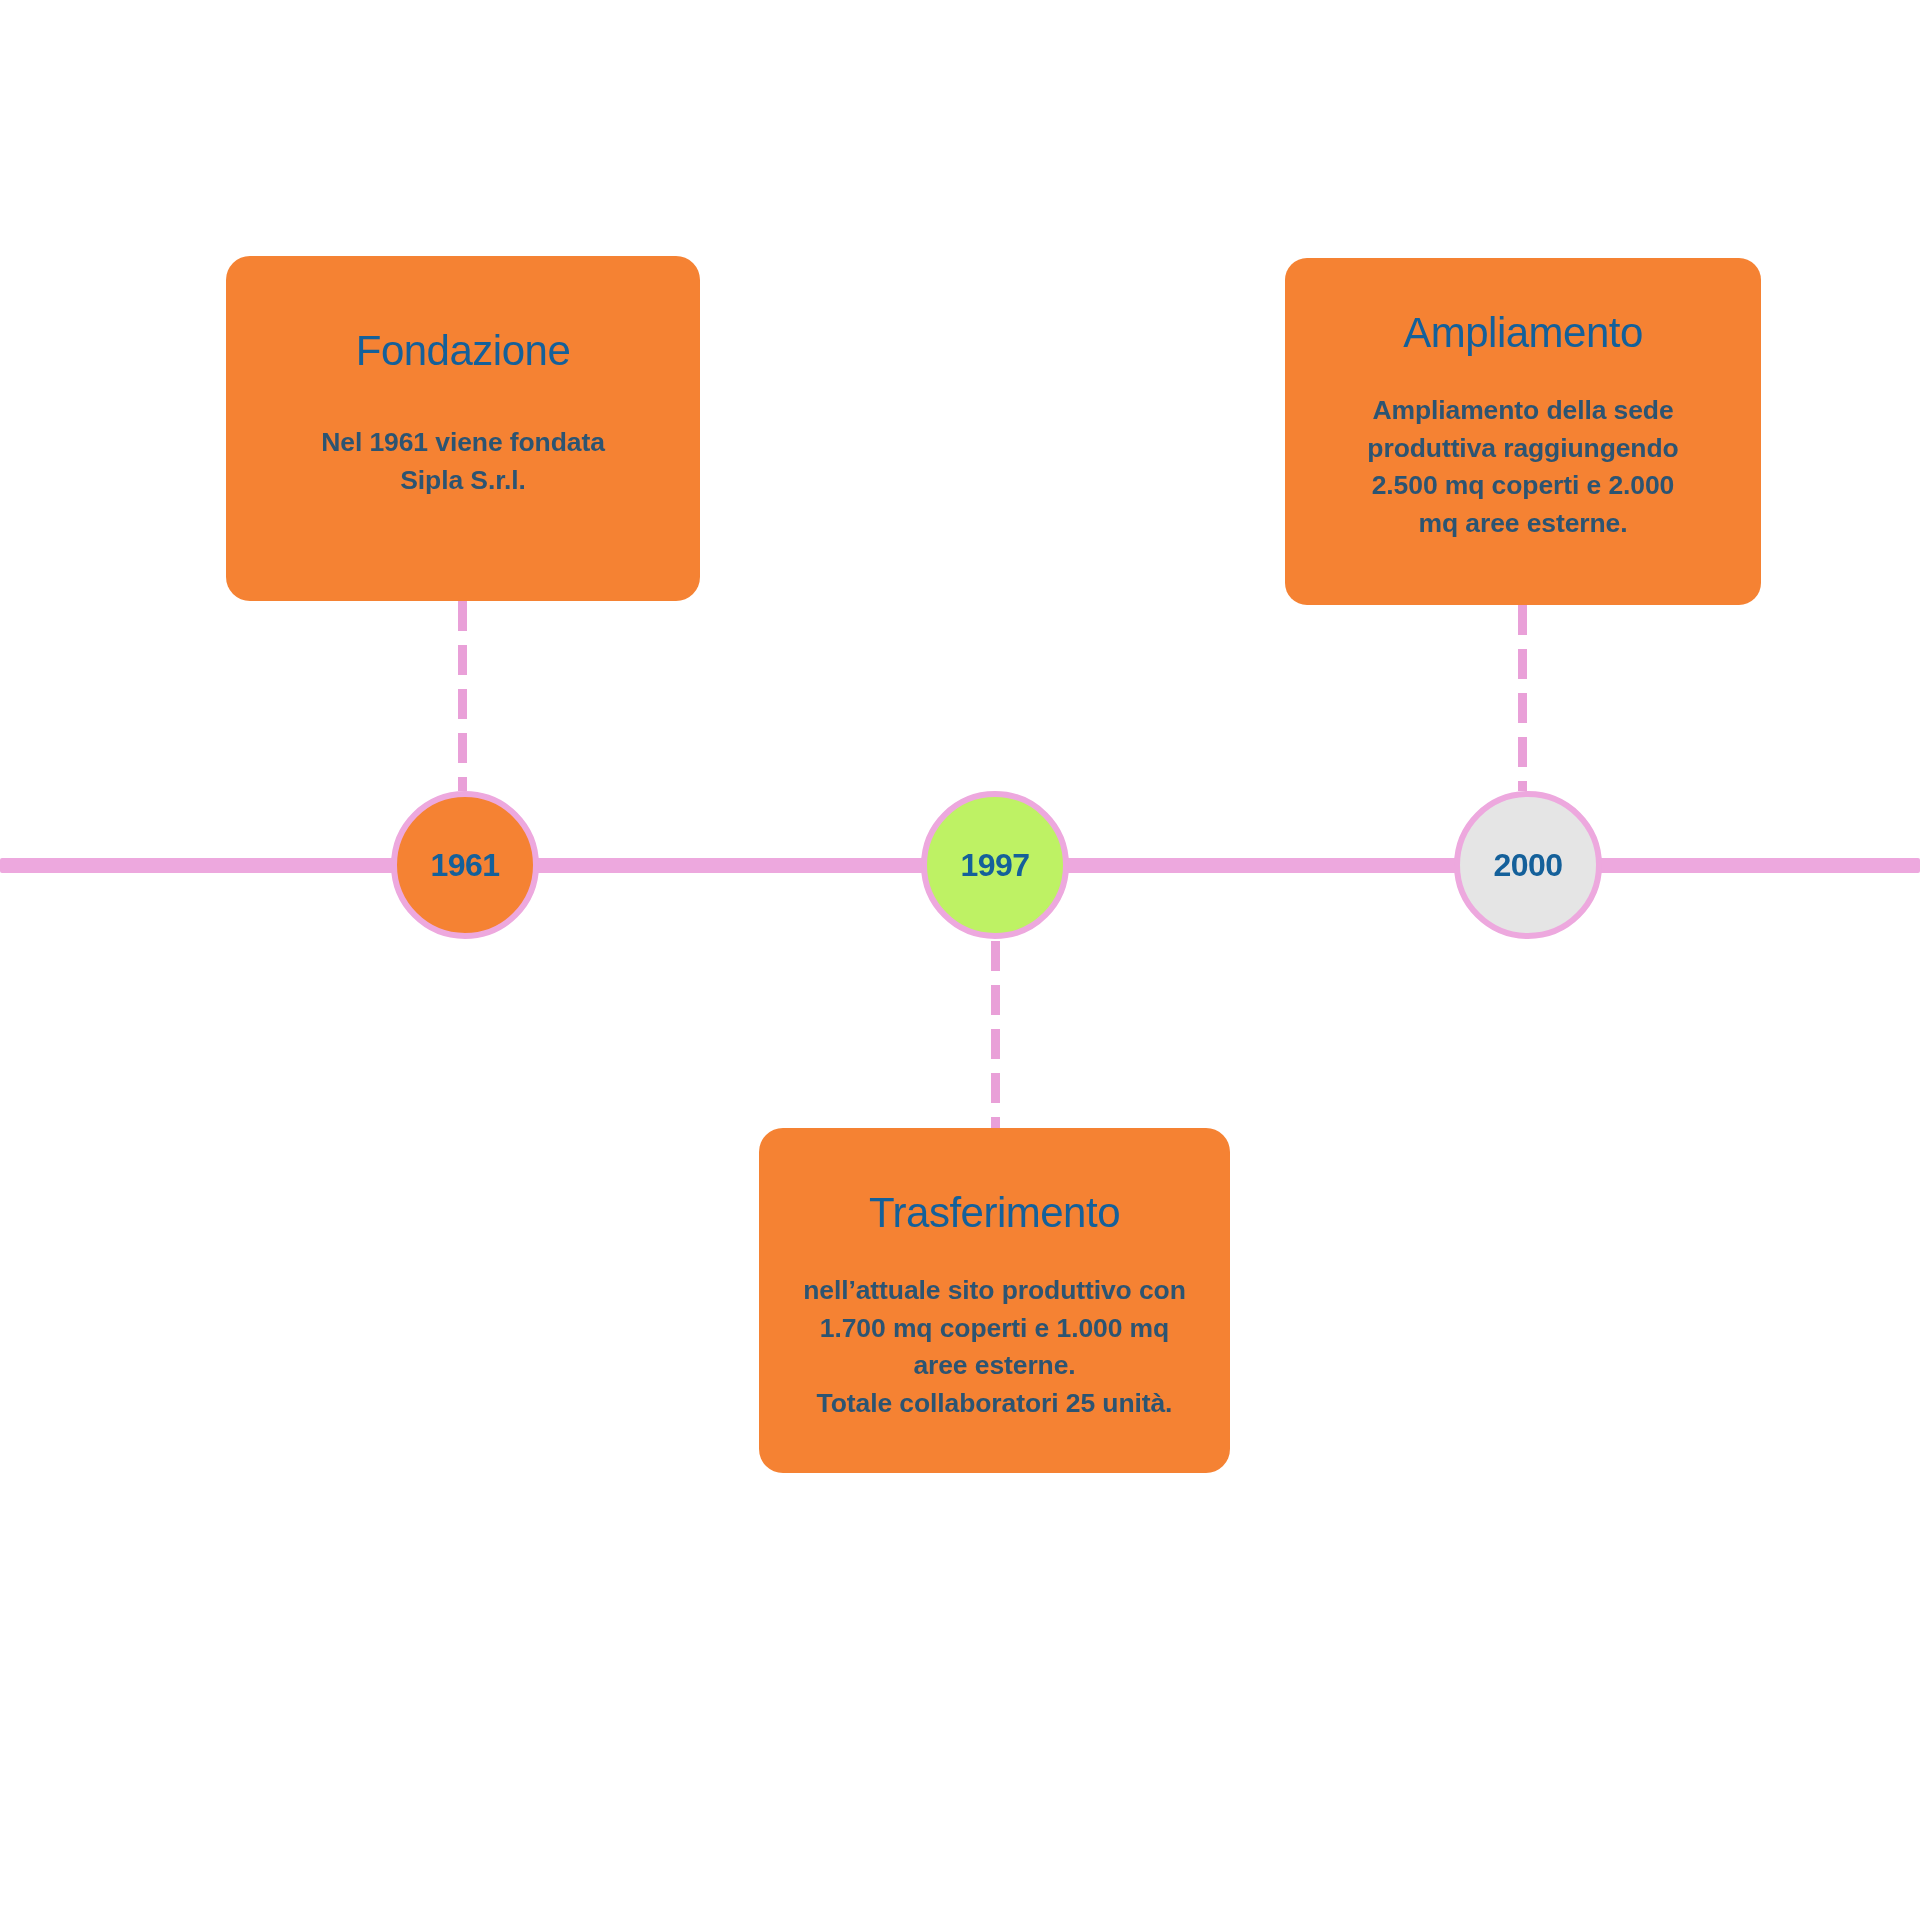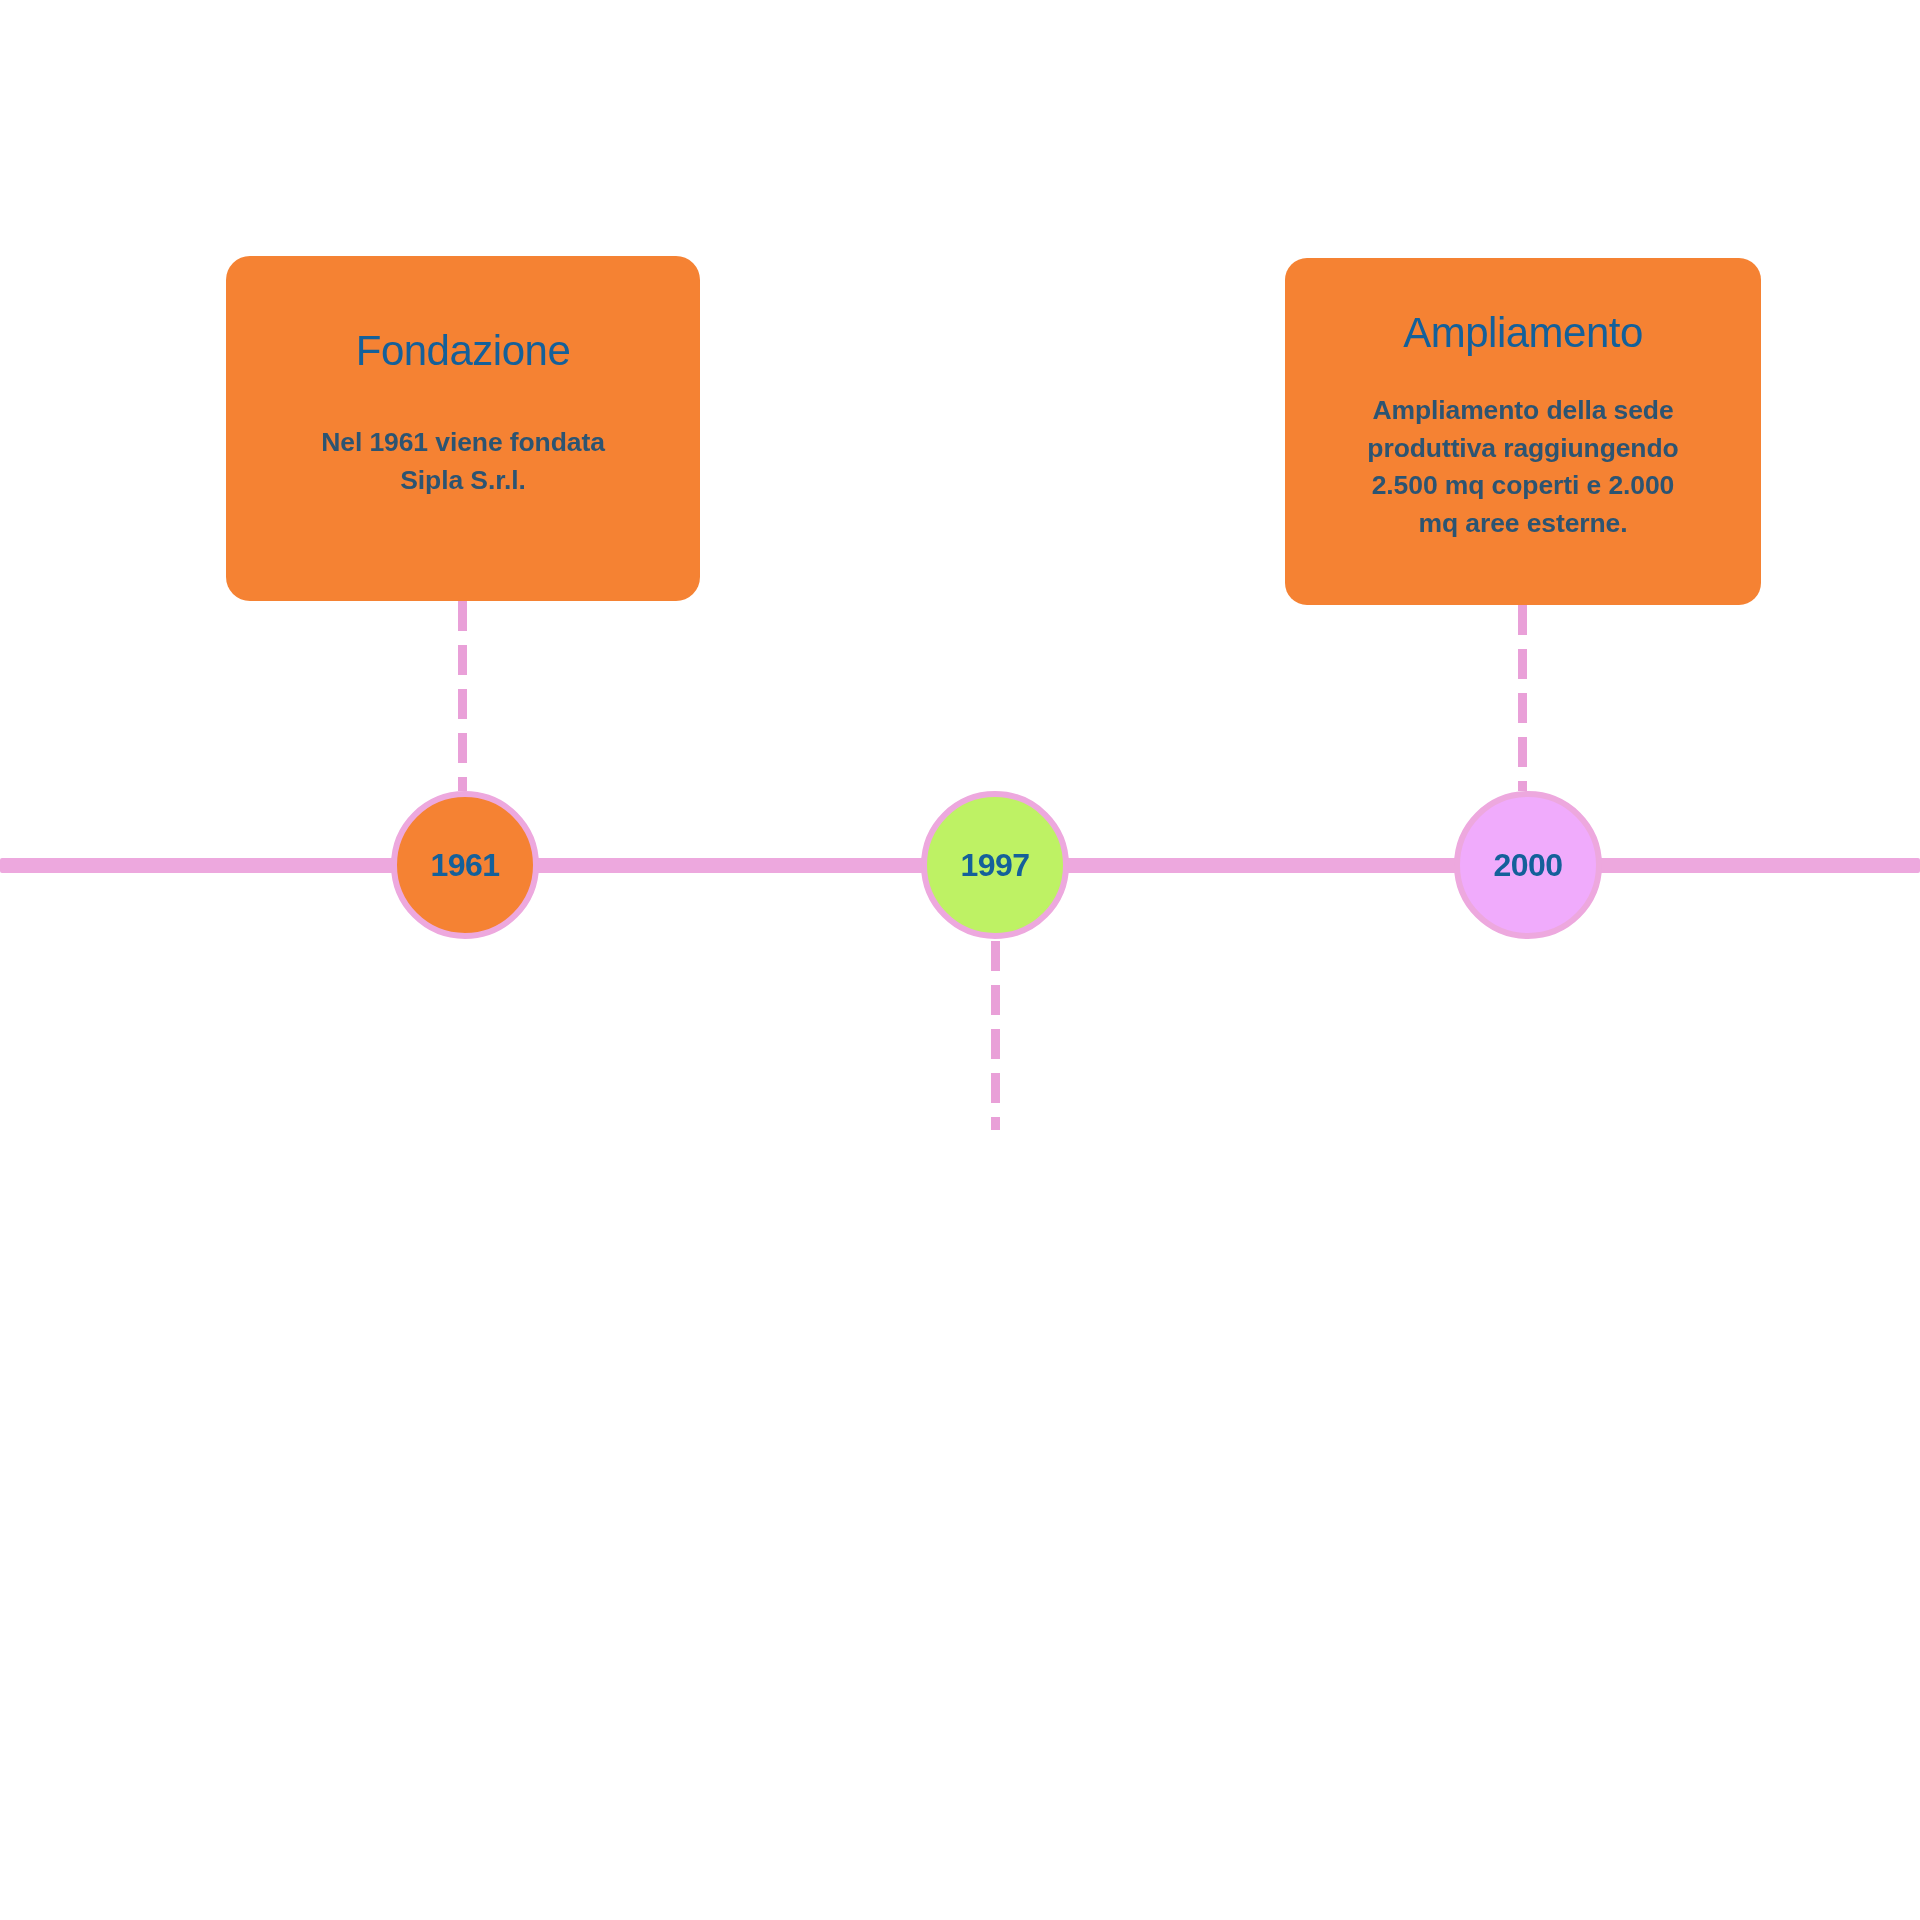--- a/index.html
+++ b/index.html
@@ -137,37 +137,46 @@
   <div class="card" id="card-fondazione" style="background: rgb(245, 130, 51);">
     <div class="card-title" style="color: rgb(20, 96, 154);">Fondazione</div>
     <div class="card-body" style="color: rgb(44, 84, 114);">
       <div>Nel 1961 viene fondata</div>
       <div>Sipla S.r.l.</div>
     </div>
   </div>
   <div class="connector" id="conn-fondazione"></div>
 
   <div class="connector" id="conn-trasferimento"></div>
+  <div class="card" id="card-trasferimento" style="background: rgb(245, 130, 51);">
+    <div class="card-title" style="color: rgb(20, 96, 154);">Trasferimento</div>
+    <div class="card-body" style="color: rgb(44, 84, 114);">
+      <div>nell’attuale sito produttivo con</div>
+      <div>1.700 mq coperti e 1.000 mq</div>
+      <div>aree esterne.</div>
+      <div>Totale collaboratori 25 unità.</div>
+    </div>
+  </div>
 
   <div class="card" id="card-ampliamento" style="background: rgb(245, 130, 51); border-radius: 22px;">
     <div class="card-title" style="color: rgb(20, 96, 154);">Ampliamento</div>
     <div class="card-body" style="color: rgb(44, 84, 114);">
       <div>Ampliamento della sede</div>
       <div>produttiva raggiungendo</div>
       <div>2.500 mq coperti e 2.000</div>
       <div>mq aree esterne.</div>
     </div>
   </div>
   <div class="connector" id="conn-ampliamento"></div>
 
   <div class="year-node" id="node-1961" style="background: rgb(245, 130, 51); border-color: rgb(237, 168, 222);">
     <span class="year-label" style="color: rgb(20, 96, 154);">1961</span>
   </div>
 
   <div class="year-node" id="node-1997" style="background: #bef264; border-color: rgb(237, 168, 222);">
     <span class="year-label" style="color: rgb(20, 96, 154);">1997</span>
   </div>
 
-  <div class="year-node" id="node-2000" style="background: #f0abfc; border-color: rgb(237, 168, 222);">
+  <div class="year-node" id="node-2000" style="background: #e5e5e5; border-color: rgb(237, 168, 222);">
     <span class="year-label" style="color: rgb(20, 96, 154);">2000</span>
   </div>
 
 </div>
 
 </body></html>

